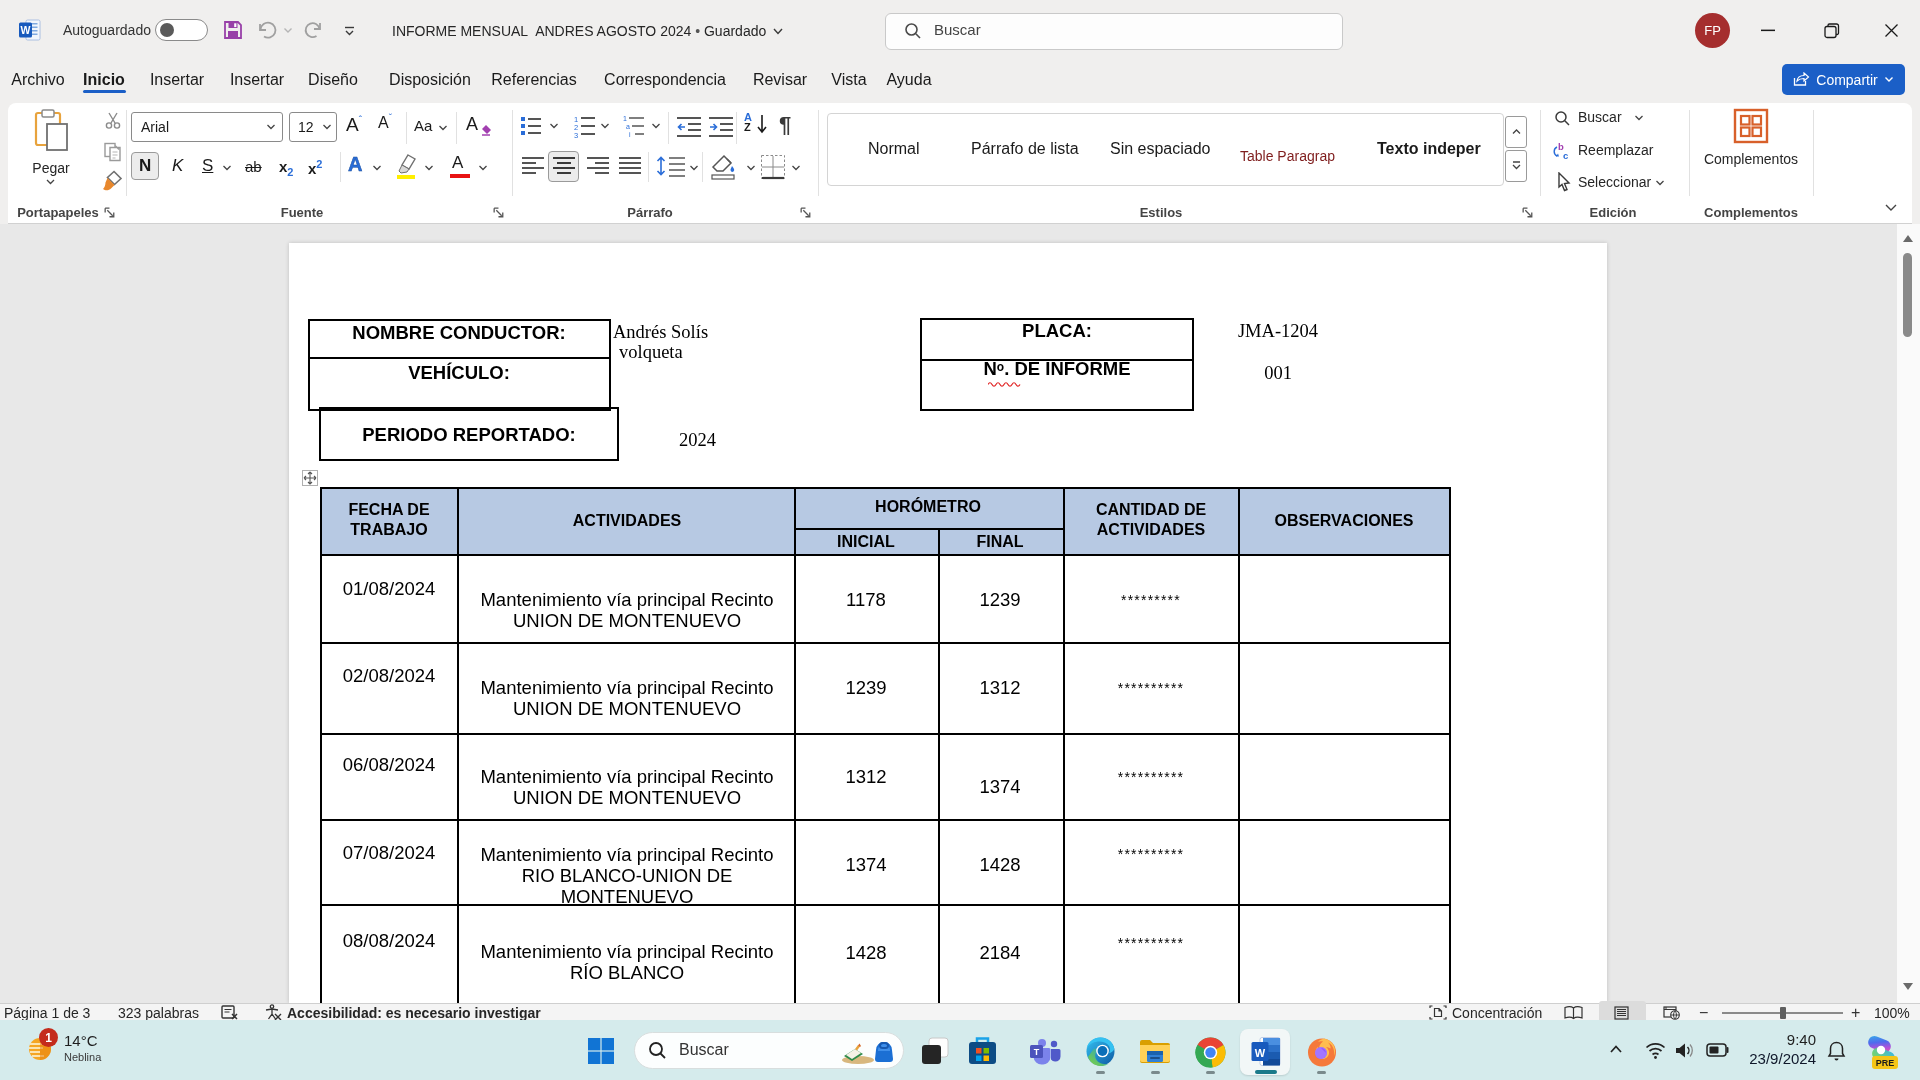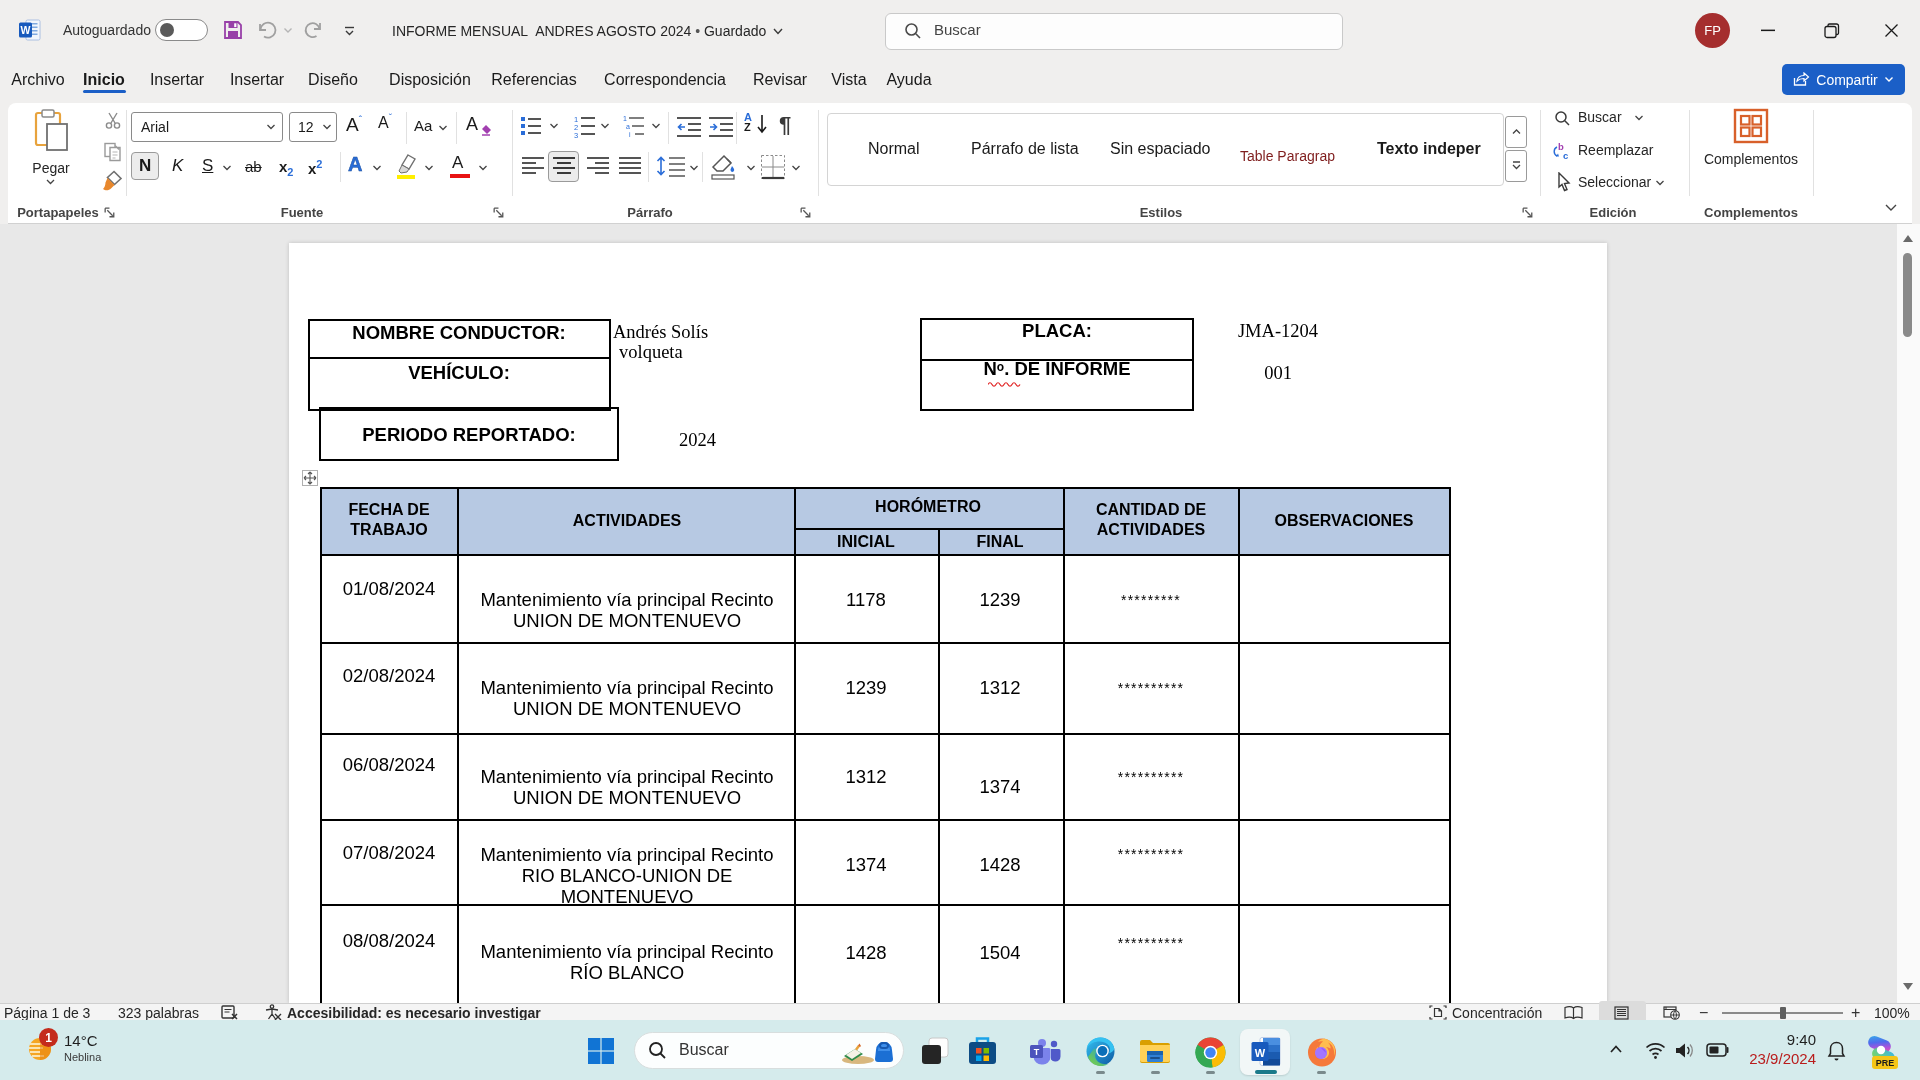--- a/index.html
+++ b/index.html
@@ -442,21 +442,21 @@
       <div class="tc" style="left:338px;top:612px">Mantenimiento vía principal Recinto</div>
       <div class="tc" style="left:338px;top:633px">RIO BLANCO-UNION DE</div>
       <div class="tc" style="left:338px;top:654px">MONTENUEVO</div>
       <div class="tc" style="left:577px;top:622px">1374</div>
       <div class="tc" style="left:711px;top:622px">1428</div>
       <div class="tc ast" style="left:862px;top:611px">**********</div>
       <div class="tc" style="left:100px;top:698px">08/08/2024</div>
       <div class="tc" style="left:338px;top:709px">Mantenimiento vía principal Recinto</div>
       <div class="tc" style="left:338px;top:730px">RÍO BLANCO</div>
       <div class="tc" style="left:577px;top:710px">1428</div>
-      <div class="tc" style="left:711px;top:710px">1504</div>
+      <div class="tc" style="left:711px;top:710px">2184</div>
       <div class="tc ast" style="left:862px;top:700px">**********</div>
     </div>
 
     <div class="abs" style="left:1897px;top:0;width:23px;height:779px;background:#fafafa"></div>
     <svg class="abs" style="left:1902px;top:10px" width="12" height="9" viewBox="0 0 12 9">
         <path d="M6 1 L11 8 L1 8 z" fill="#6a6a6a"></path>
       </svg>
     <div class="abs" style="left:1903px;top:29px;width:9px;height:84px;background:#8a8a8a;border-radius:5px"></div>
     <svg class="abs" style="left:1902px;top:758px" width="12" height="9" viewBox="0 0 12 9">
         <path d="M1 1 L11 1 L6 8 z" fill="#6a6a6a"></path>
@@ -631,21 +631,21 @@
       <path d="M1 6 h3.5 L10 1.5 v14 L4.5 11 H1 z" fill="#222"></path>
       <path d="M12.5 5 a5 5 0 0 1 0 7" fill="none" stroke="#222" stroke-width="1.5"></path>
       <path d="M15 2.5 a9 9 0 0 1 0 12" fill="none" stroke="#888" stroke-width="1.3"></path>
     </svg>
     <svg class="abs" style="left:1706px;top:23px" width="23" height="14" viewBox="0 0 23 14">
       <rect x="1" y="1" width="19" height="12" rx="3" fill="none" stroke="#222" stroke-width="1.5"></rect>
       <rect x="3.5" y="3.5" width="9" height="7" rx="1" fill="#222"></rect>
       <path d="M21.5 5 v4" stroke="#222" stroke-width="2" stroke-linecap="round"></path>
     </svg>
     <div class="abs" style="left:1816px;top:11px;font-size:15px;color:#1f1f1f;transform:translateX(-100%)">9:40</div>
-    <div class="abs" style="left:1816px;top:30px;font-size:15px;color:#b91c1c;transform:translateX(-100%)">23/9/2024</div>
+    <div class="abs" style="left:1816px;top:30px;font-size:15px;color:#0f172a;transform:translateX(-100%)">23/9/2024</div>
     <svg class="abs" style="left:1827px;top:21px" width="19" height="20" viewBox="0 0 19 20">
       <path d="M9.5 1.5 c3.5 0 6 2.5 6 6 v5 l1.5 2.5 h-15 l1.5 -2.5 v-5 c0 -3.5 2.5 -6 6 -6 z" fill="none" stroke="#222" stroke-width="1.5"></path>
       <path d="M7.5 17.5 a2 2 0 0 0 4 0" fill="#222"></path>
     </svg>
     <svg class="abs" style="left:1867px;top:16px" width="29" height="29" viewBox="0 0 29 29">
       <defs>
         <linearGradient id="cpg" x1="0" y1="0" x2="1" y2="1">
           <stop offset="0" stop-color="#35b3e8"></stop>
             <stop offset="0.4" stop-color="#4f6bed"></stop>
             <stop offset="0.7" stop-color="#b84fd8"></stop>

